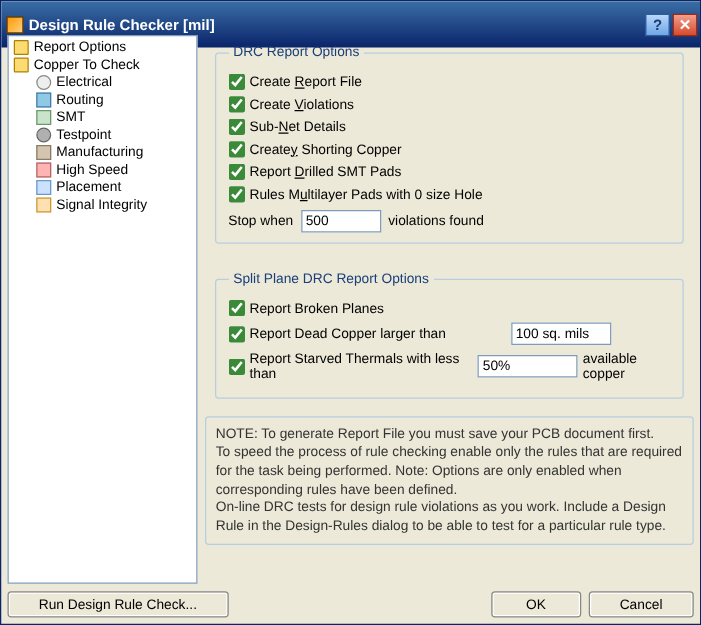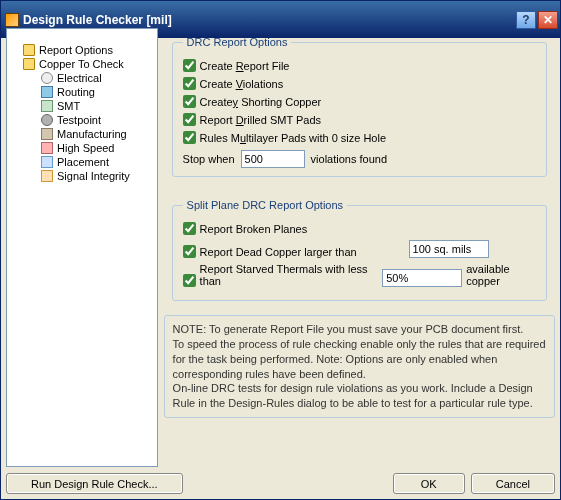--- a/index.html
+++ b/index.html
@@ -39,21 +39,21 @@
     padding: 6px;
     display: flex; flex-direction: column;
   }
   .main-area { flex: 1; display: flex; gap: 6px; min-height:0; }
 
   
   .tree {
     width: 160px;
     background: #fff;
     border: 1px solid #7f9db9;
-    padding: 14px;
+    padding: 2px;
     overflow: auto;
   }
   .tree-item {
     display:flex; align-items:center; padding:1px 2px; gap:4px;
     white-space: nowrap;
   }
   .tree-item.child { padding-left: 20px; }
   .ti-icon { width:12px; height:12px; display:inline-block; flex-shrink:0; }
   .ic-folder { background:#fcdb72; border:1px solid #b08000; border-radius:1px; }
   .ic-elec { border:1px solid #888; border-radius:50%; background:#eee; }
@@ -71,21 +71,21 @@
   fieldset.group {
     border: 1px solid #b8cde0;
     border-radius: 3px;
     margin:8px; padding: 6px 10px 8px 10px;
   }
   fieldset.group > legend {
     color: #1a3e7a; padding:0 4px; font-size:11px;
   }
 
   .check-row {
-    display:flex; align-items:flex-end; gap:4px; margin: 5px 0;
+    display:flex; align-items:center; gap:4px; margin: 5px 0;
   }
   .check-row input[type=checkbox] {
     width:13px; height:13px; margin:0;
     accent-color: #3a8a3a;
   }
   .check-row label { color:#000; }
   .check-row label .hk { text-decoration: underline; }
 
   .stop-row { display:flex; align-items:center; gap:6px; margin-top:6px; }
   .txt {
@@ -179,20 +179,24 @@
         <div class="check-row">
           <input type="checkbox" checked="" style="">
           <label><span>Create </span><span class="hk">R</span><span>eport File</span></label>
         </div>
 
         <div class="check-row">
           <input type="checkbox" checked="" style="">
           <label><span>Create </span><span class="hk">V</span><span>iolations</span></label>
         </div>
 
+        <div class="check-row">
+          <input type="checkbox" checked="" style="">
+          <label><span>Sub-</span><span class="hk">N</span><span>et Details</span></label>
+        </div>
 
         <div class="check-row">
           <input type="checkbox" checked="" style="">
           <label><span>Create</span><span class="hk">y</span><span> Shorting Copper</span></label>
         </div>
 
         <div class="check-row">
           <input type="checkbox" checked="" style="">
           <label><span>Report </span><span class="hk">D</span><span>rilled SMT Pads</span></label>
         </div>

